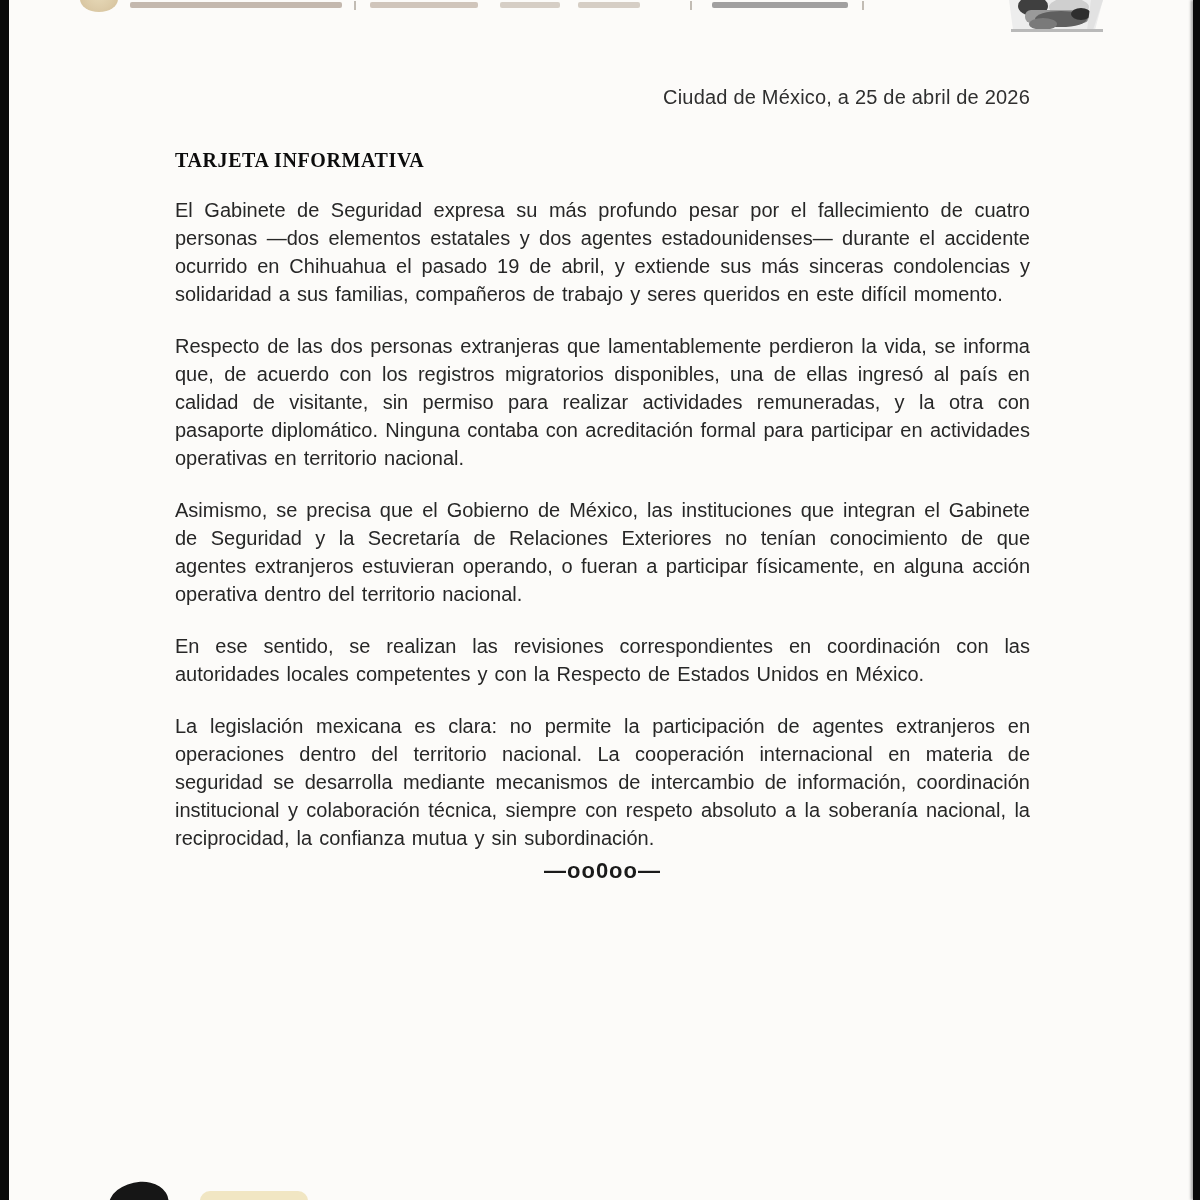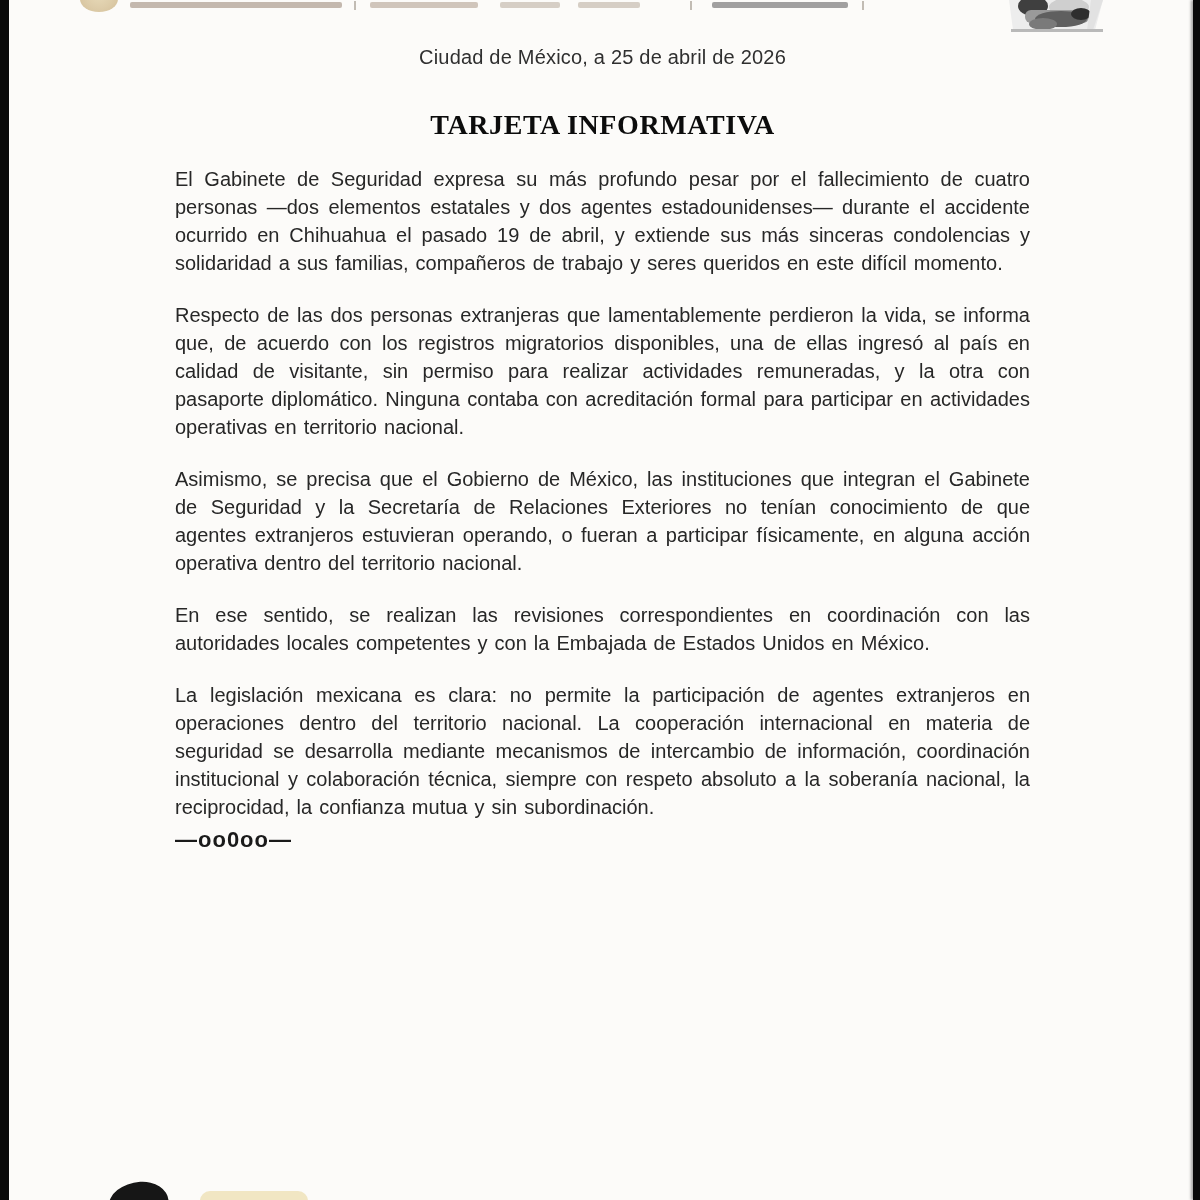--- a/index.html
+++ b/index.html
@@ -43,43 +43,43 @@
     position:absolute;left:200px;bottom:-5px;width:108px;height:14px;
     background:#efe3bd;border-radius:10px 10px 0 0;opacity:.9;
   }
 
   
   .content{
     position:absolute;left:175px;top:0;width:855px;
     color:#262626;
   }
   .dateline{
-    margin-top:46px;
-    text-align:center;
+    margin-top:86px;
+    text-align:right;
     font-size:20px;color:#2f2f2f;
     letter-spacing:.2px;
   }
   .doc-title{
     margin-top:40px;
-    text-align:center;
+    text-align:left;
     font-family:"Liberation Serif", serif;
-    font-weight:700;font-size:28px;color:#0c0c0c;
+    font-weight:700;font-size:20px;color:#0c0c0c;
     letter-spacing:.6px;
   }
   .para{
     margin:24px 0 0 0;
     font-size:20px;line-height:28px;
     text-align:justify;
     word-spacing:1.5px;
     color:#272727;
   }
   .para.first{}
   .closing{
     margin-top:6px;
-    text-align:left;
+    text-align:center;
     font-weight:700;font-size:22px;color:#1a1a1a;
     letter-spacing:1px;
   }
 </style>
 </head>
 <body>
 
 <div class="sheet">
 
   <div class="letterhead">
@@ -108,21 +108,21 @@
     </svg>
   </div>
 
   <div class="content">
     <div class="dateline">Ciudad de México, a 25 de abril de 2026</div>
     <div class="doc-title">TARJETA INFORMATIVA</div>
 
     <p class="para first">El Gabinete de Seguridad expresa su más profundo pesar por el fallecimiento de cuatro personas —dos elementos estatales y dos agentes estadounidenses— durante el accidente ocurrido en Chihuahua el pasado 19 de abril, y extiende sus más sinceras condolencias y solidaridad a sus familias, compañeros de trabajo y seres queridos en este difícil momento.</p>
     <p class="para">Respecto de las dos personas extranjeras que lamentablemente perdieron la vida, se informa que, de acuerdo con los registros migratorios disponibles, una de ellas ingresó al país en calidad de visitante, sin permiso para realizar actividades remuneradas, y la otra con pasaporte diplomático. Ninguna contaba con acreditación formal para participar en actividades operativas en territorio nacional.</p>
     <p class="para">Asimismo, se precisa que el Gobierno de México, las instituciones que integran el Gabinete de Seguridad y la Secretaría de Relaciones Exteriores no tenían conocimiento de que agentes extranjeros estuvieran operando, o fueran a participar físicamente, en alguna acción operativa dentro del territorio nacional.</p>
-    <p class="para">En ese sentido, se realizan las revisiones correspondientes en coordinación con las autoridades locales competentes y con la Embajada de Estados Unidos en México.</p>
+    <p class="para">En ese sentido, se realizan las revisiones correspondientes en coordinación con las autoridades locales competentes y con la Respecto de Estados Unidos en México.</p>
     <p class="para">La legislación mexicana es clara: no permite la participación de agentes extranjeros en operaciones dentro del territorio nacional. La cooperación internacional en materia de seguridad se desarrolla mediante mecanismos de intercambio de información, coordinación institucional y colaboración técnica, siempre con respeto absoluto a la soberanía nacional, la reciprocidad, la confianza mutua y sin subordinación.</p>
 
     <div class="closing">—oo0oo—</div>
   </div>
 
   <div class="blob-dark"></div>
   <div class="blob-gold"></div>
 
   <div class="edge left"></div>
   <div class="edge right"></div>

